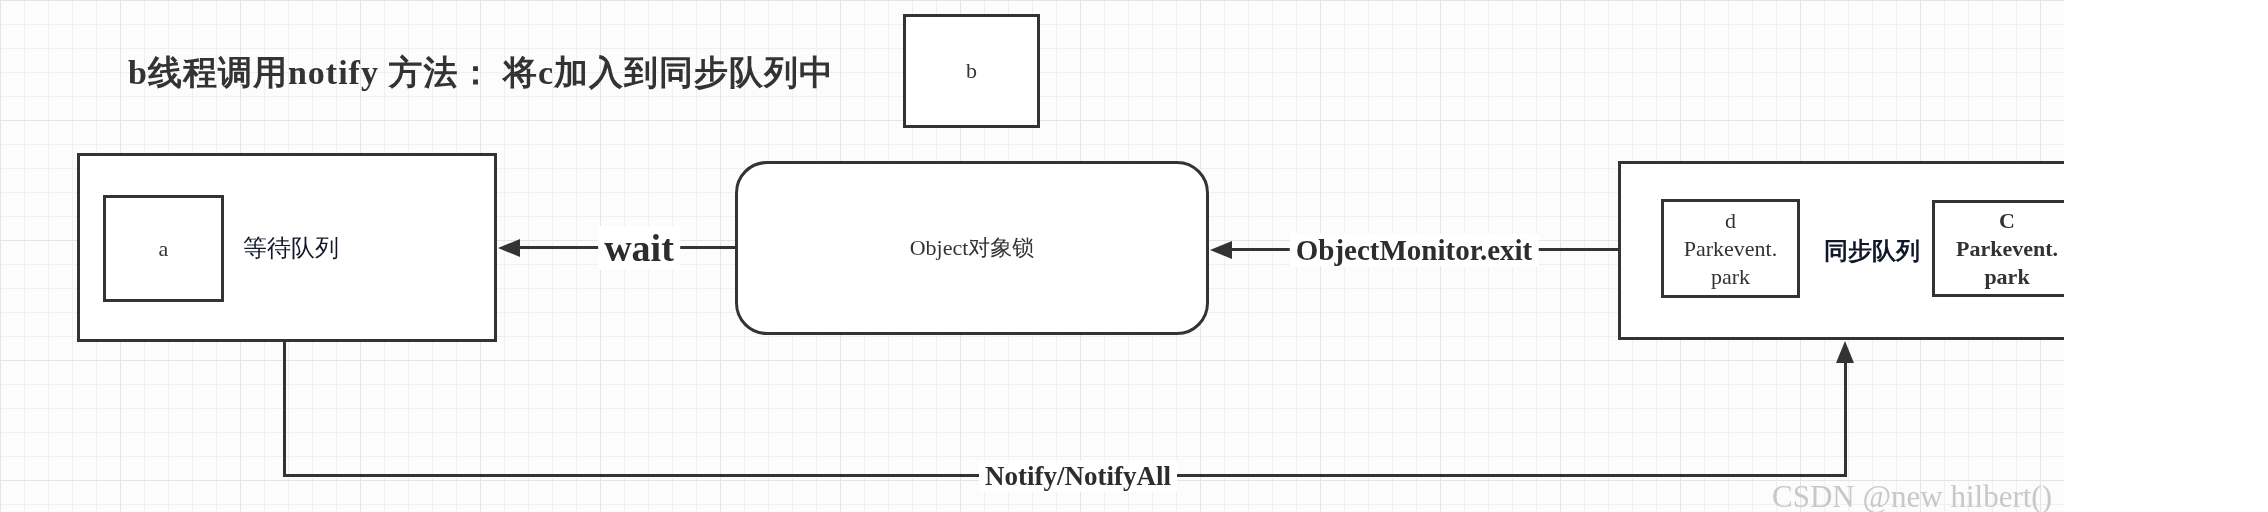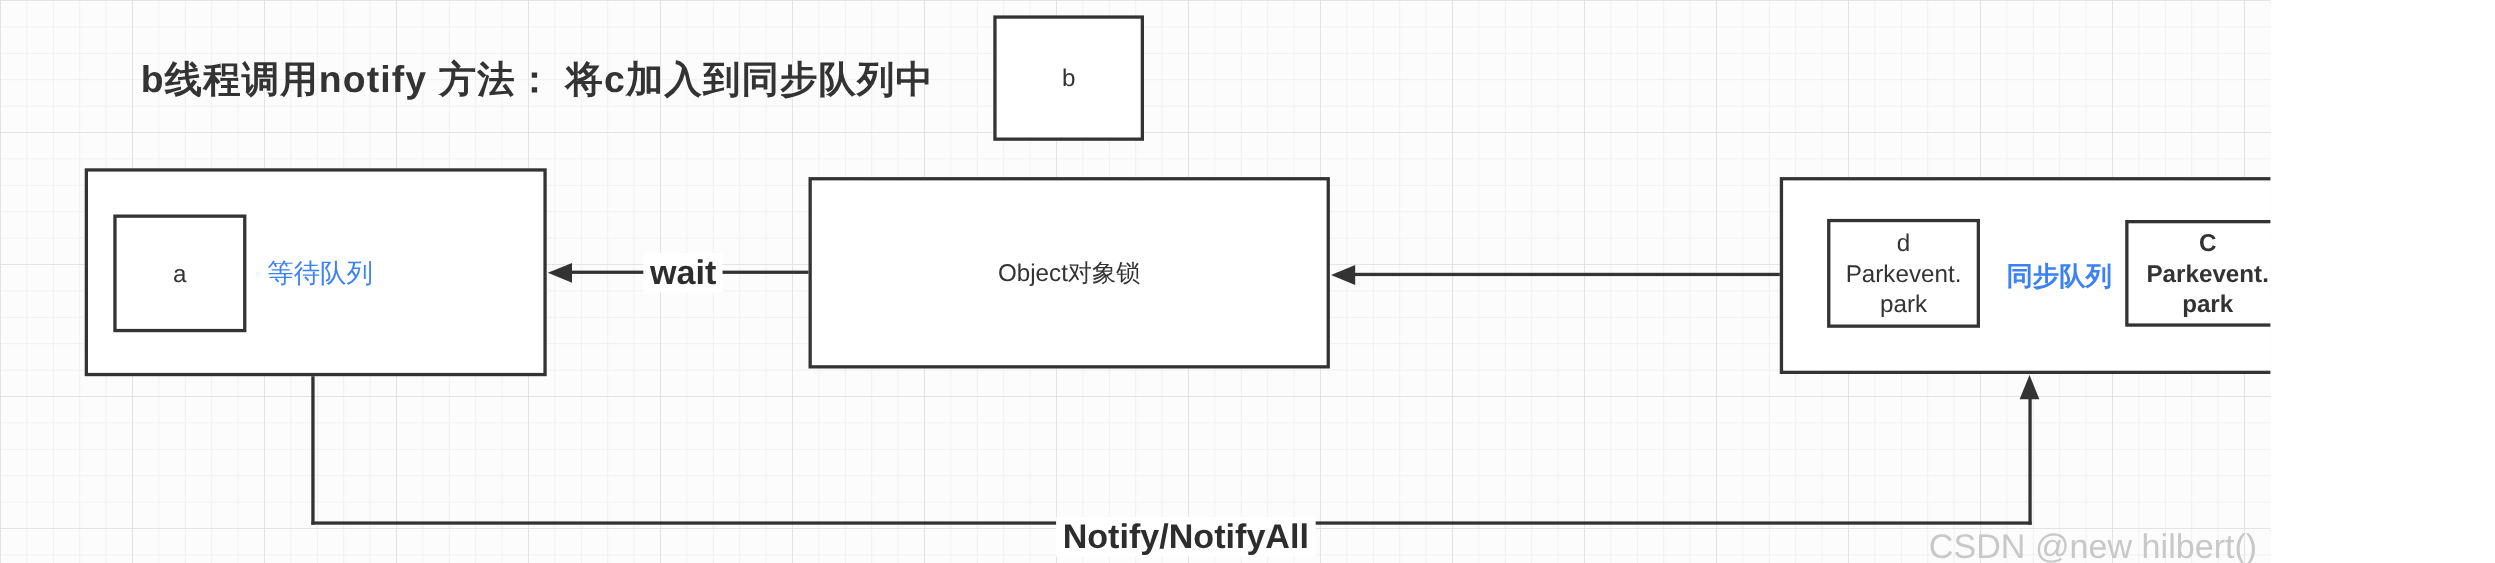--- a/index.html
+++ b/index.html
@@ -7,32 +7,33 @@
   .canvas{
     position:relative;width:2064px;height:512px;overflow:hidden;
     background-color:#fcfcfc;
     background-image:
       linear-gradient(#e4e4e4 1px, transparent 1px),
       linear-gradient(90deg, #e4e4e4 1px, transparent 1px),
       linear-gradient(#f0f0f0 1px, transparent 1px),
       linear-gradient(90deg, #f0f0f0 1px, transparent 1px);
     background-size:120px 120px,120px 120px,24px 24px,24px 24px;
     color:#333;
+    font-family:Liberation Serif, serif;
   }
   .node{
     position:absolute;background:#fff;border:3px solid #333;
     box-sizing:border-box;display:flex;align-items:center;justify-content:center;
     text-align:center;color:#333;
   }
   .title{
     position:absolute;left:128px;top:50px;font-size:34px;font-weight:600;
     color:#333;white-space:nowrap;letter-spacing:1px;
   }
   .node-label{font-size:22px;line-height:28px;white-space:pre-line;}
-  .queue-label{font-size:24px;font-weight:500;color:#3b82f6;white-space:nowrap;}
+  .queue-label{font-size:24px;font-weight:500;color:#0f172a;white-space:nowrap;}
   .hline,.vline{position:absolute;background:#333;}
   .edge-label{
     position:absolute;transform:translate(-50%,-50%);
     background:#fff;padding:0 6px;font-weight:700;color:#2d2d2d;white-space:nowrap;
   }
   .arrowhead{position:absolute;width:0;height:0;}
   .arrow-left{border-top:9px solid transparent;border-bottom:9px solid transparent;border-right:22px solid #333;}
   .arrow-up{border-left:9px solid transparent;border-right:9px solid transparent;border-bottom:22px solid #333;}
   .watermark{
     position:absolute;right:12px;top:479px;font-size:31px;color:#c8c8c8;white-space:nowrap;
@@ -49,46 +50,47 @@
     <span class="node-label">b</span>
   </div>
 
   <div class="node" style="left:77px;top:153px;width:420px;height:189px;justify-content:flex-start;">
     <div class="node" style="left:23px;top:39px;width:121px;height:107px;border-width:3px;">
       <span class="node-label">a</span>
     </div>
     <span class="queue-label" style="position:absolute;left:163px;top:0;height:100%;display:flex;align-items:center;">等待队列</span>
   </div>
 
-  <div class="node" style="left:735px;top:161px;width:474px;height:174px;">
+  <div class="node" style="left:735px;top:161px;width:474px;height:174px;border-radius:32px;">
     <span class="node-label">Object对象锁</span>
   </div>
 
   <div class="node" style="left:1618px;top:161px;width:477px;height:179px;justify-content:flex-start;">
     <div class="node" style="left:40px;top:35px;width:139px;height:99px;">
       <span class="node-label">d
 Parkevent.
 park</span>
     </div>
     <span class="queue-label" style="position:absolute;left:204px;top:0;width:94px;height:100%;display:flex;align-items:center;justify-content:center;font-weight:600;">同步队列</span>
     <div class="node" style="left:311px;top:36px;width:150px;height:97px;">
       <span class="node-label" style="font-weight:600;">C
 Parkevent.
 park</span>
     </div>
   </div>
 
   <div class="hline" style="left:505px;top:246px;width:230px;height:3px;"></div>
   <div class="arrowhead arrow-left" style="left:498px;top:239px;"></div>
-  <div class="edge-label" style="left:621px;top:248px;font-size:31px;">wait</div>
+  <div class="edge-label" style="left:639px;top:248px;font-size:38px;">wait</div>
 
   <div class="hline" style="left:1215px;top:248px;width:403px;height:3px;"></div>
   <div class="arrowhead arrow-left" style="left:1210px;top:241px;"></div>
+  <div class="edge-label" style="left:1414px;top:250px;font-size:29px;">ObjectMonitor.exit</div>
 
   <div class="vline" style="left:283px;top:342px;width:3px;height:135px;"></div>
   <div class="hline" style="left:283px;top:474px;width:1564px;height:3px;"></div>
   <div class="vline" style="left:1844px;top:358px;width:3px;height:119px;"></div>
   <div class="arrowhead arrow-up" style="left:1836px;top:341px;"></div>
-  <div class="edge-label" style="left:1078px;top:476px;font-size:31px;margin-top:12px;">Notify/NotifyAll</div>
+  <div class="edge-label" style="left:1078px;top:476px;font-size:27px;">Notify/NotifyAll</div>
 
   <div class="watermark">CSDN @new hilbert()</div>
 
 </div>
 
 </body></html>

